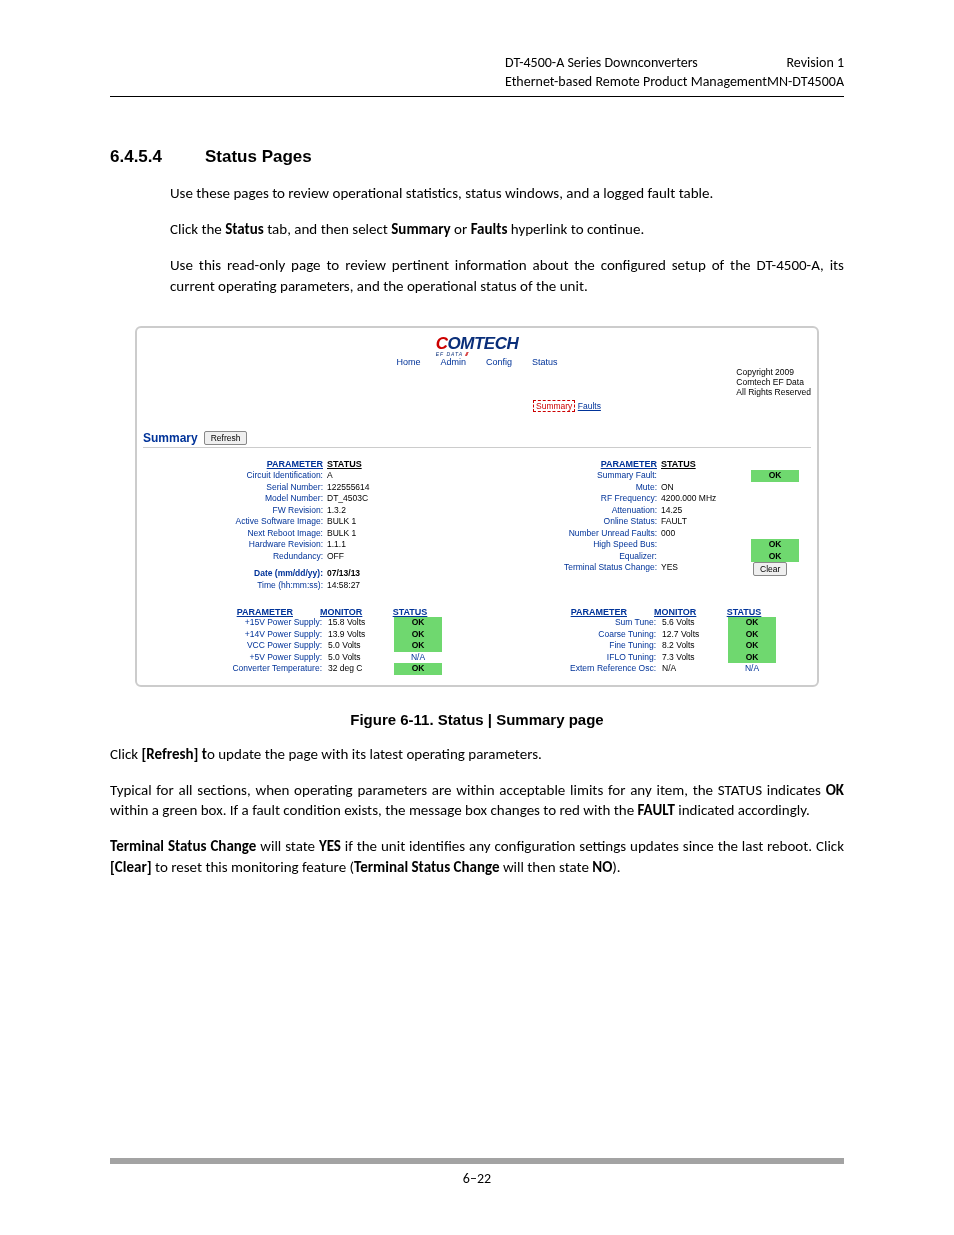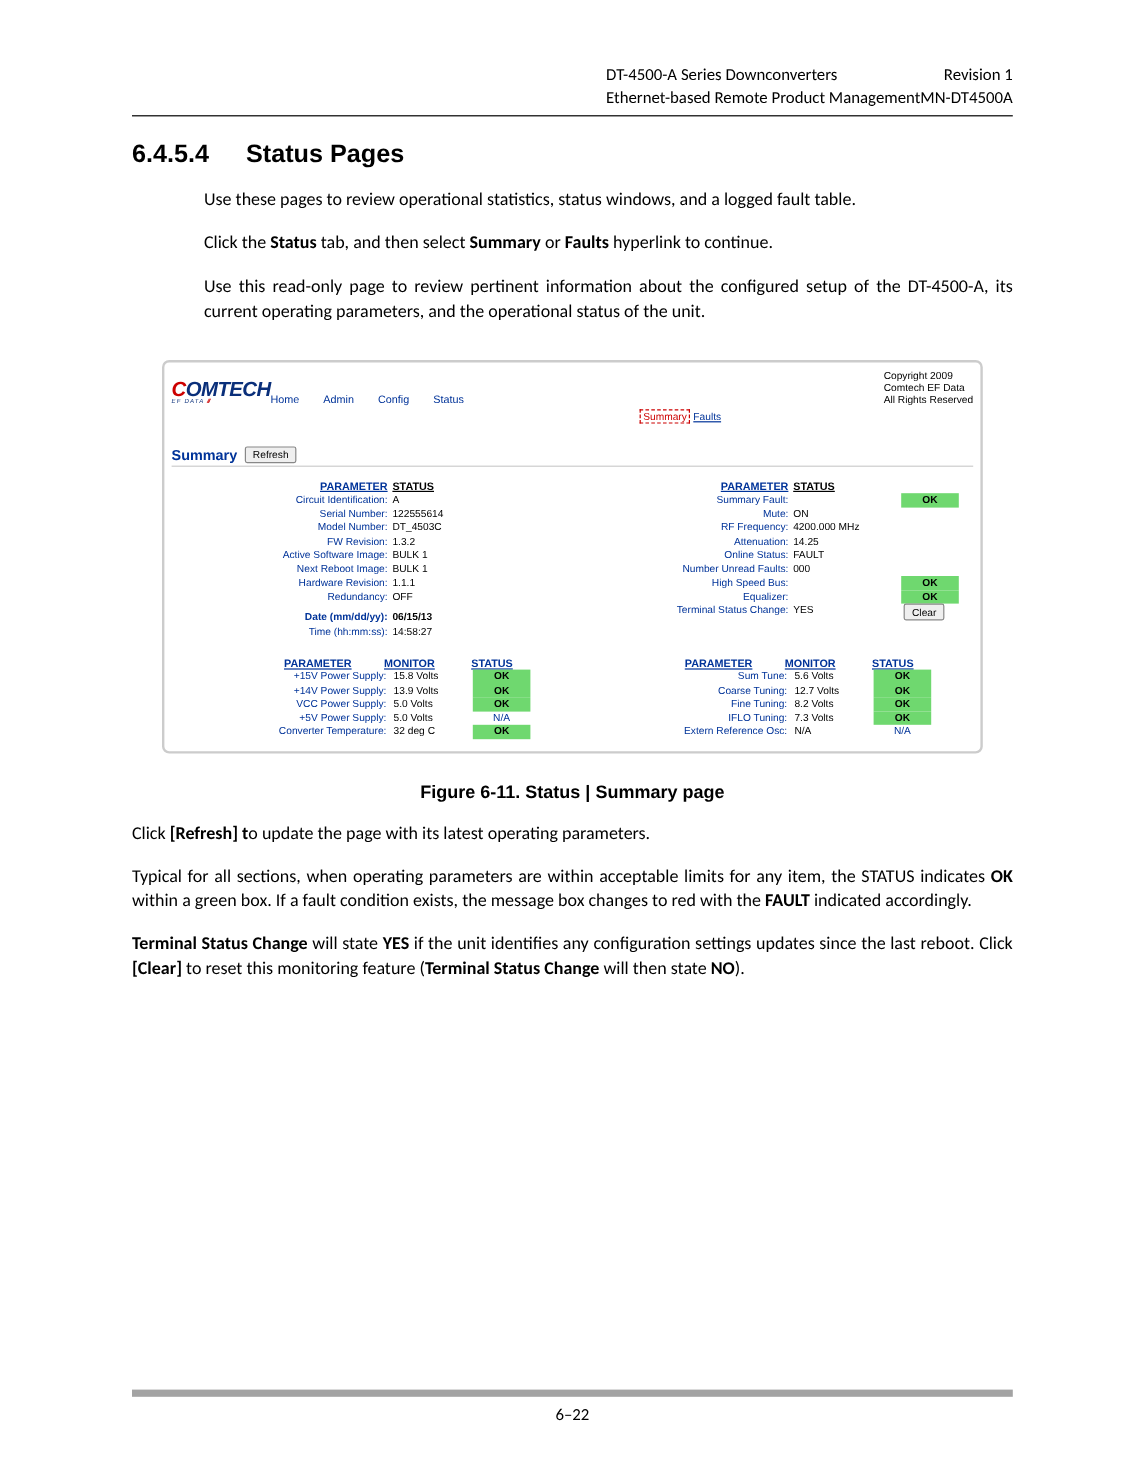--- a/index.html
+++ b/index.html
@@ -24,22 +24,22 @@
     line-height: 1.35;
     border-bottom: 1px solid #000;
     padding-bottom: 4px;
   }
   .hdr .col { white-space: pre-line; }
   .hdr .right { text-align: right; }
 
   .h2 {
     font-family: Arial, sans-serif;
     font-weight: bold;
-    font-size: 21px;
-    margin-top: 20px;
+    font-size: 17px;
+    margin-top: 50px;
   }
   .h2 .num { display: inline-block; width: 95px; }
   .h3 {
     font-family: Arial, sans-serif;
     font-weight: bold;
     font-size: 19px;
     margin-top: 36px;
   }
   .h3 .num { display: inline-block; width: 115px; }
 
@@ -87,21 +87,22 @@
     border-radius: 6px;
     background: #fff;
     font-family: Arial, sans-serif;
     font-size: 9px;
     color: #000;
     padding: 6px 6px 10px 6px;
     box-sizing: border-box;
   }
   .topbar {
     display: flex;
-    align-items: flex-end;
+    align-items: center;
+    flex-direction: column;
   }
   .brand {
     font-family: "Arial Black", Arial, sans-serif;
     font-weight: 900;
     font-size: 17px;
     font-style: italic;
     color: #0a2f7a;
     letter-spacing: -0.5px;
   }
   .brand-sub {
@@ -298,21 +299,21 @@
             <div class="kv">
               <span class="k">Hardware Revision:</span>
               <span class="v">1.1.1</span>
             </div>
             <div class="kv">
               <span class="k">Redundancy:</span>
               <span class="v">OFF</span>
             </div>
             <div class="kv" style="margin-top: 6px; font-weight: bold;">
               <span class="k">Date (mm/dd/yy):</span>
-              <span class="v">06/15/13</span>
+              <span class="v">07/13/13</span>
             </div>
             <div class="kv">
               <span class="k">Time (hh:mm:ss):</span>
               <span class="v">14:58:27</span>
             </div>
           </div>
       </div>
       <div class="panel">
         <div class="kv">
             <span class="k phead">PARAMETER</span>

